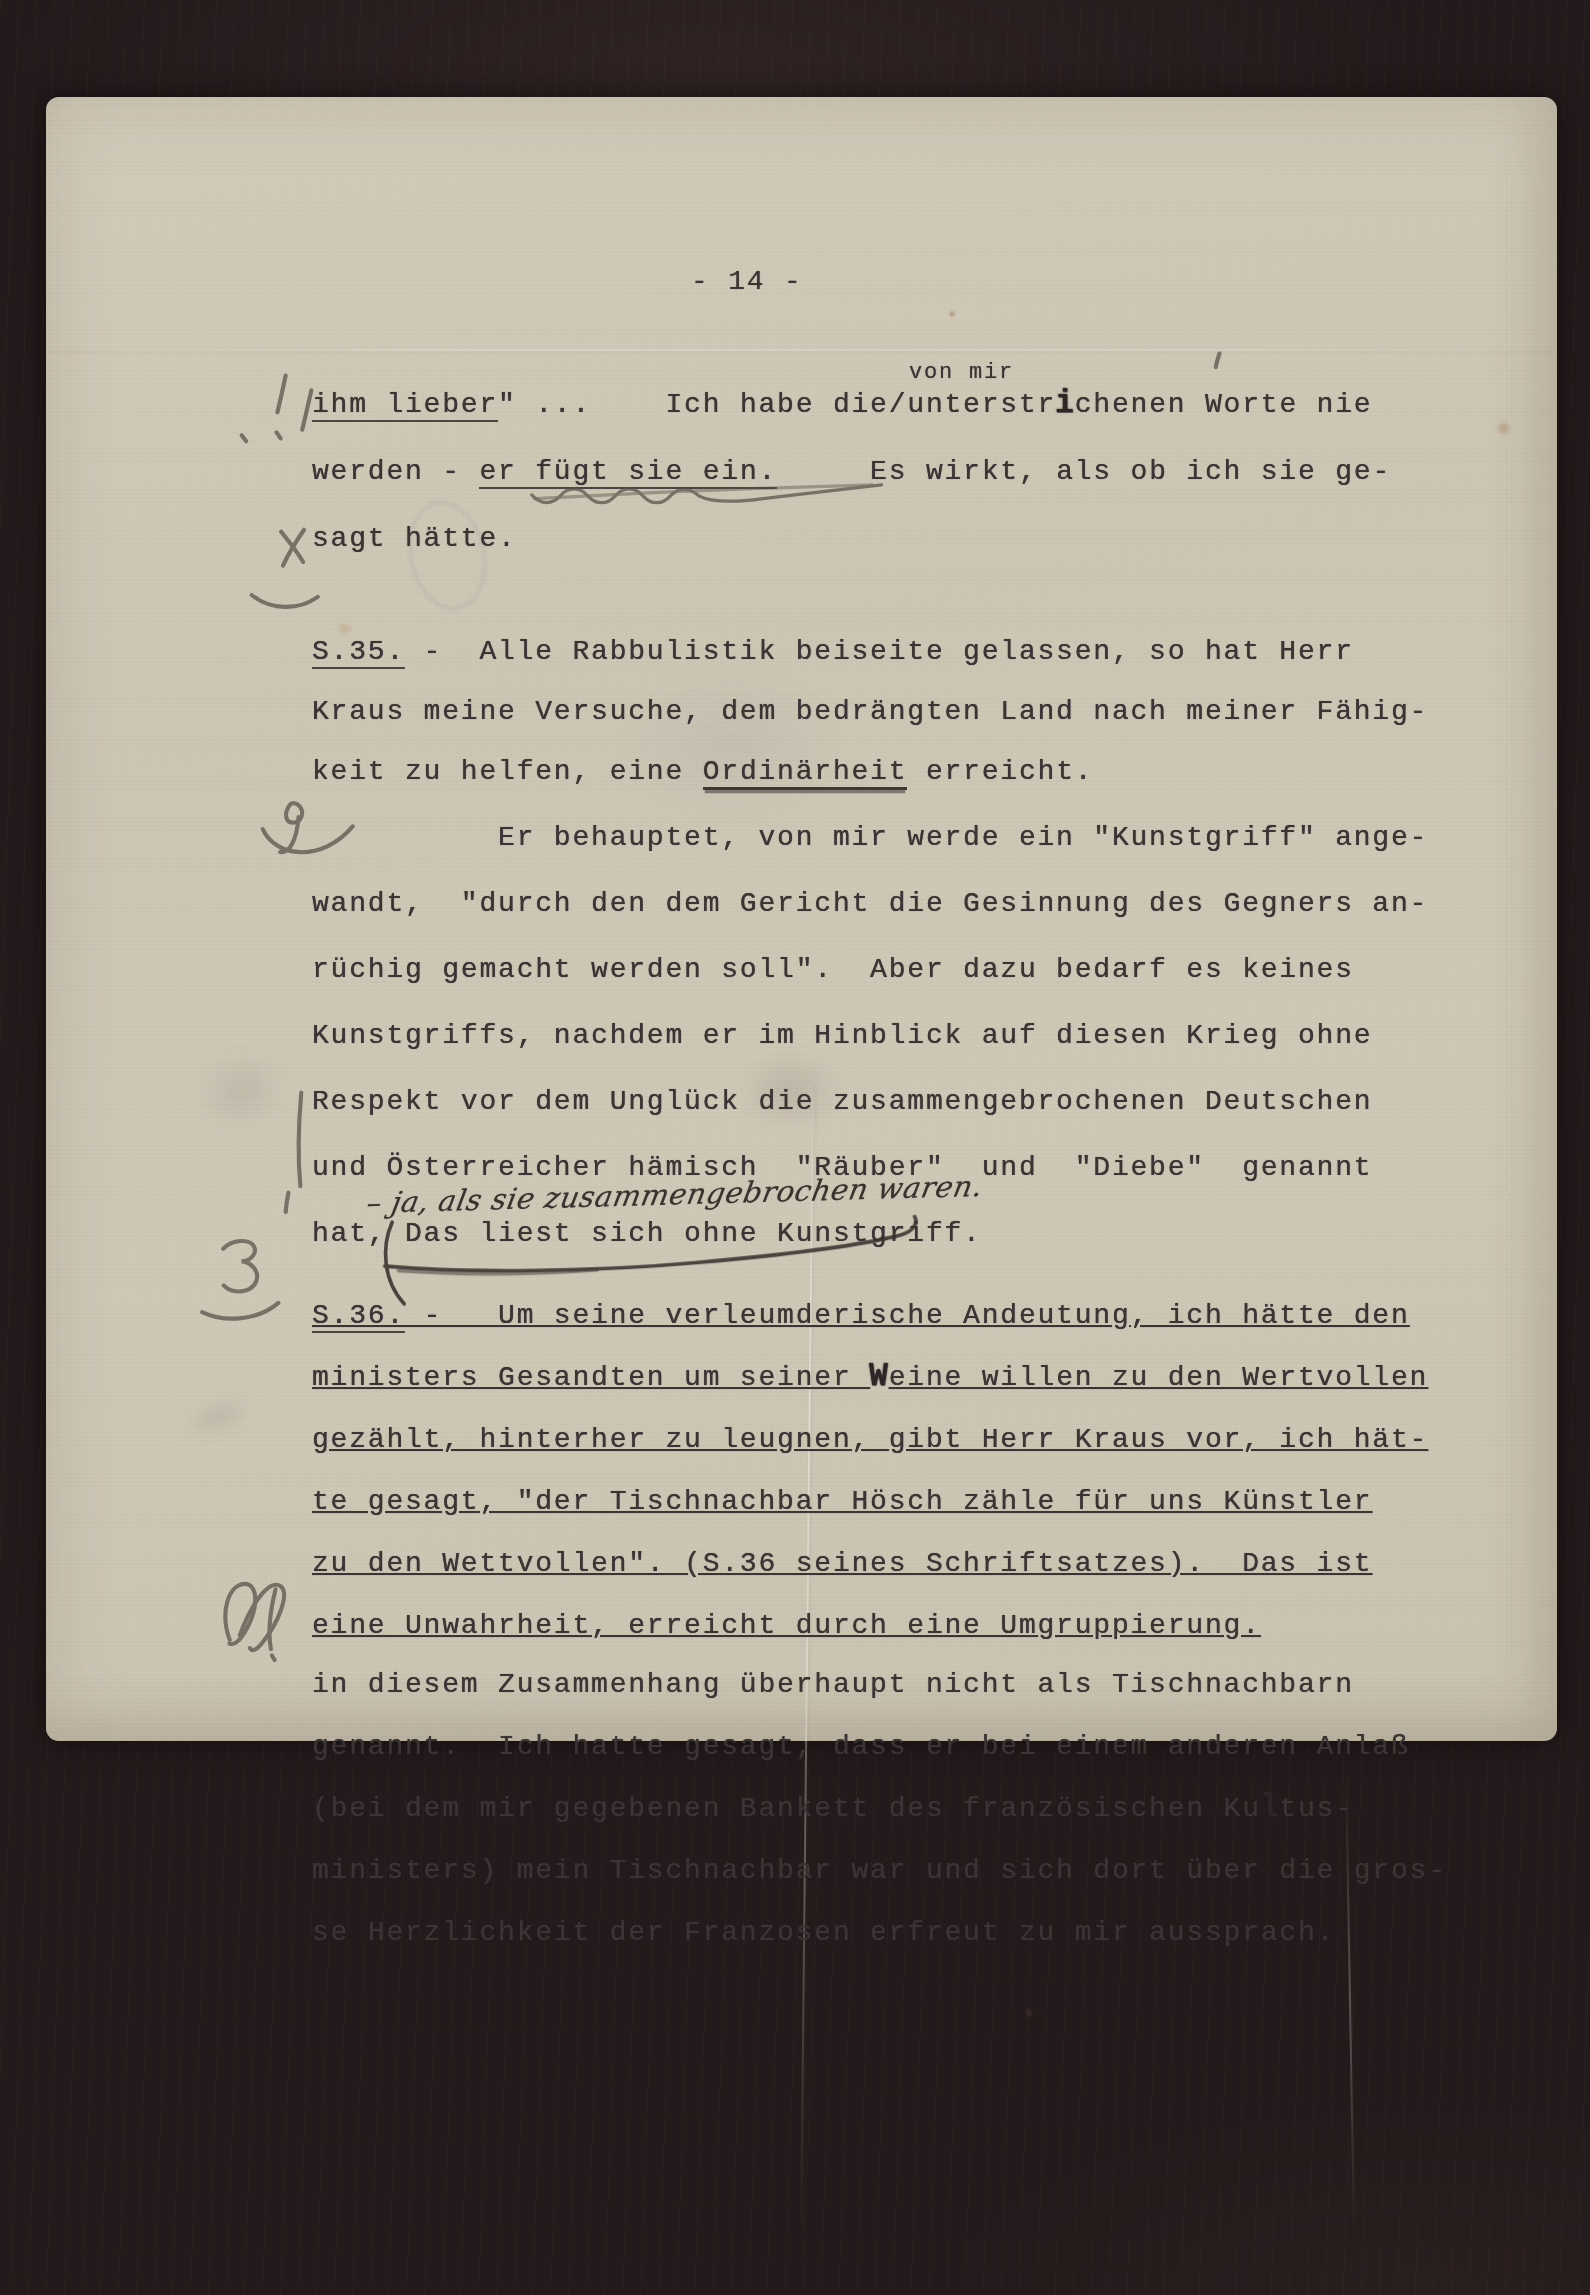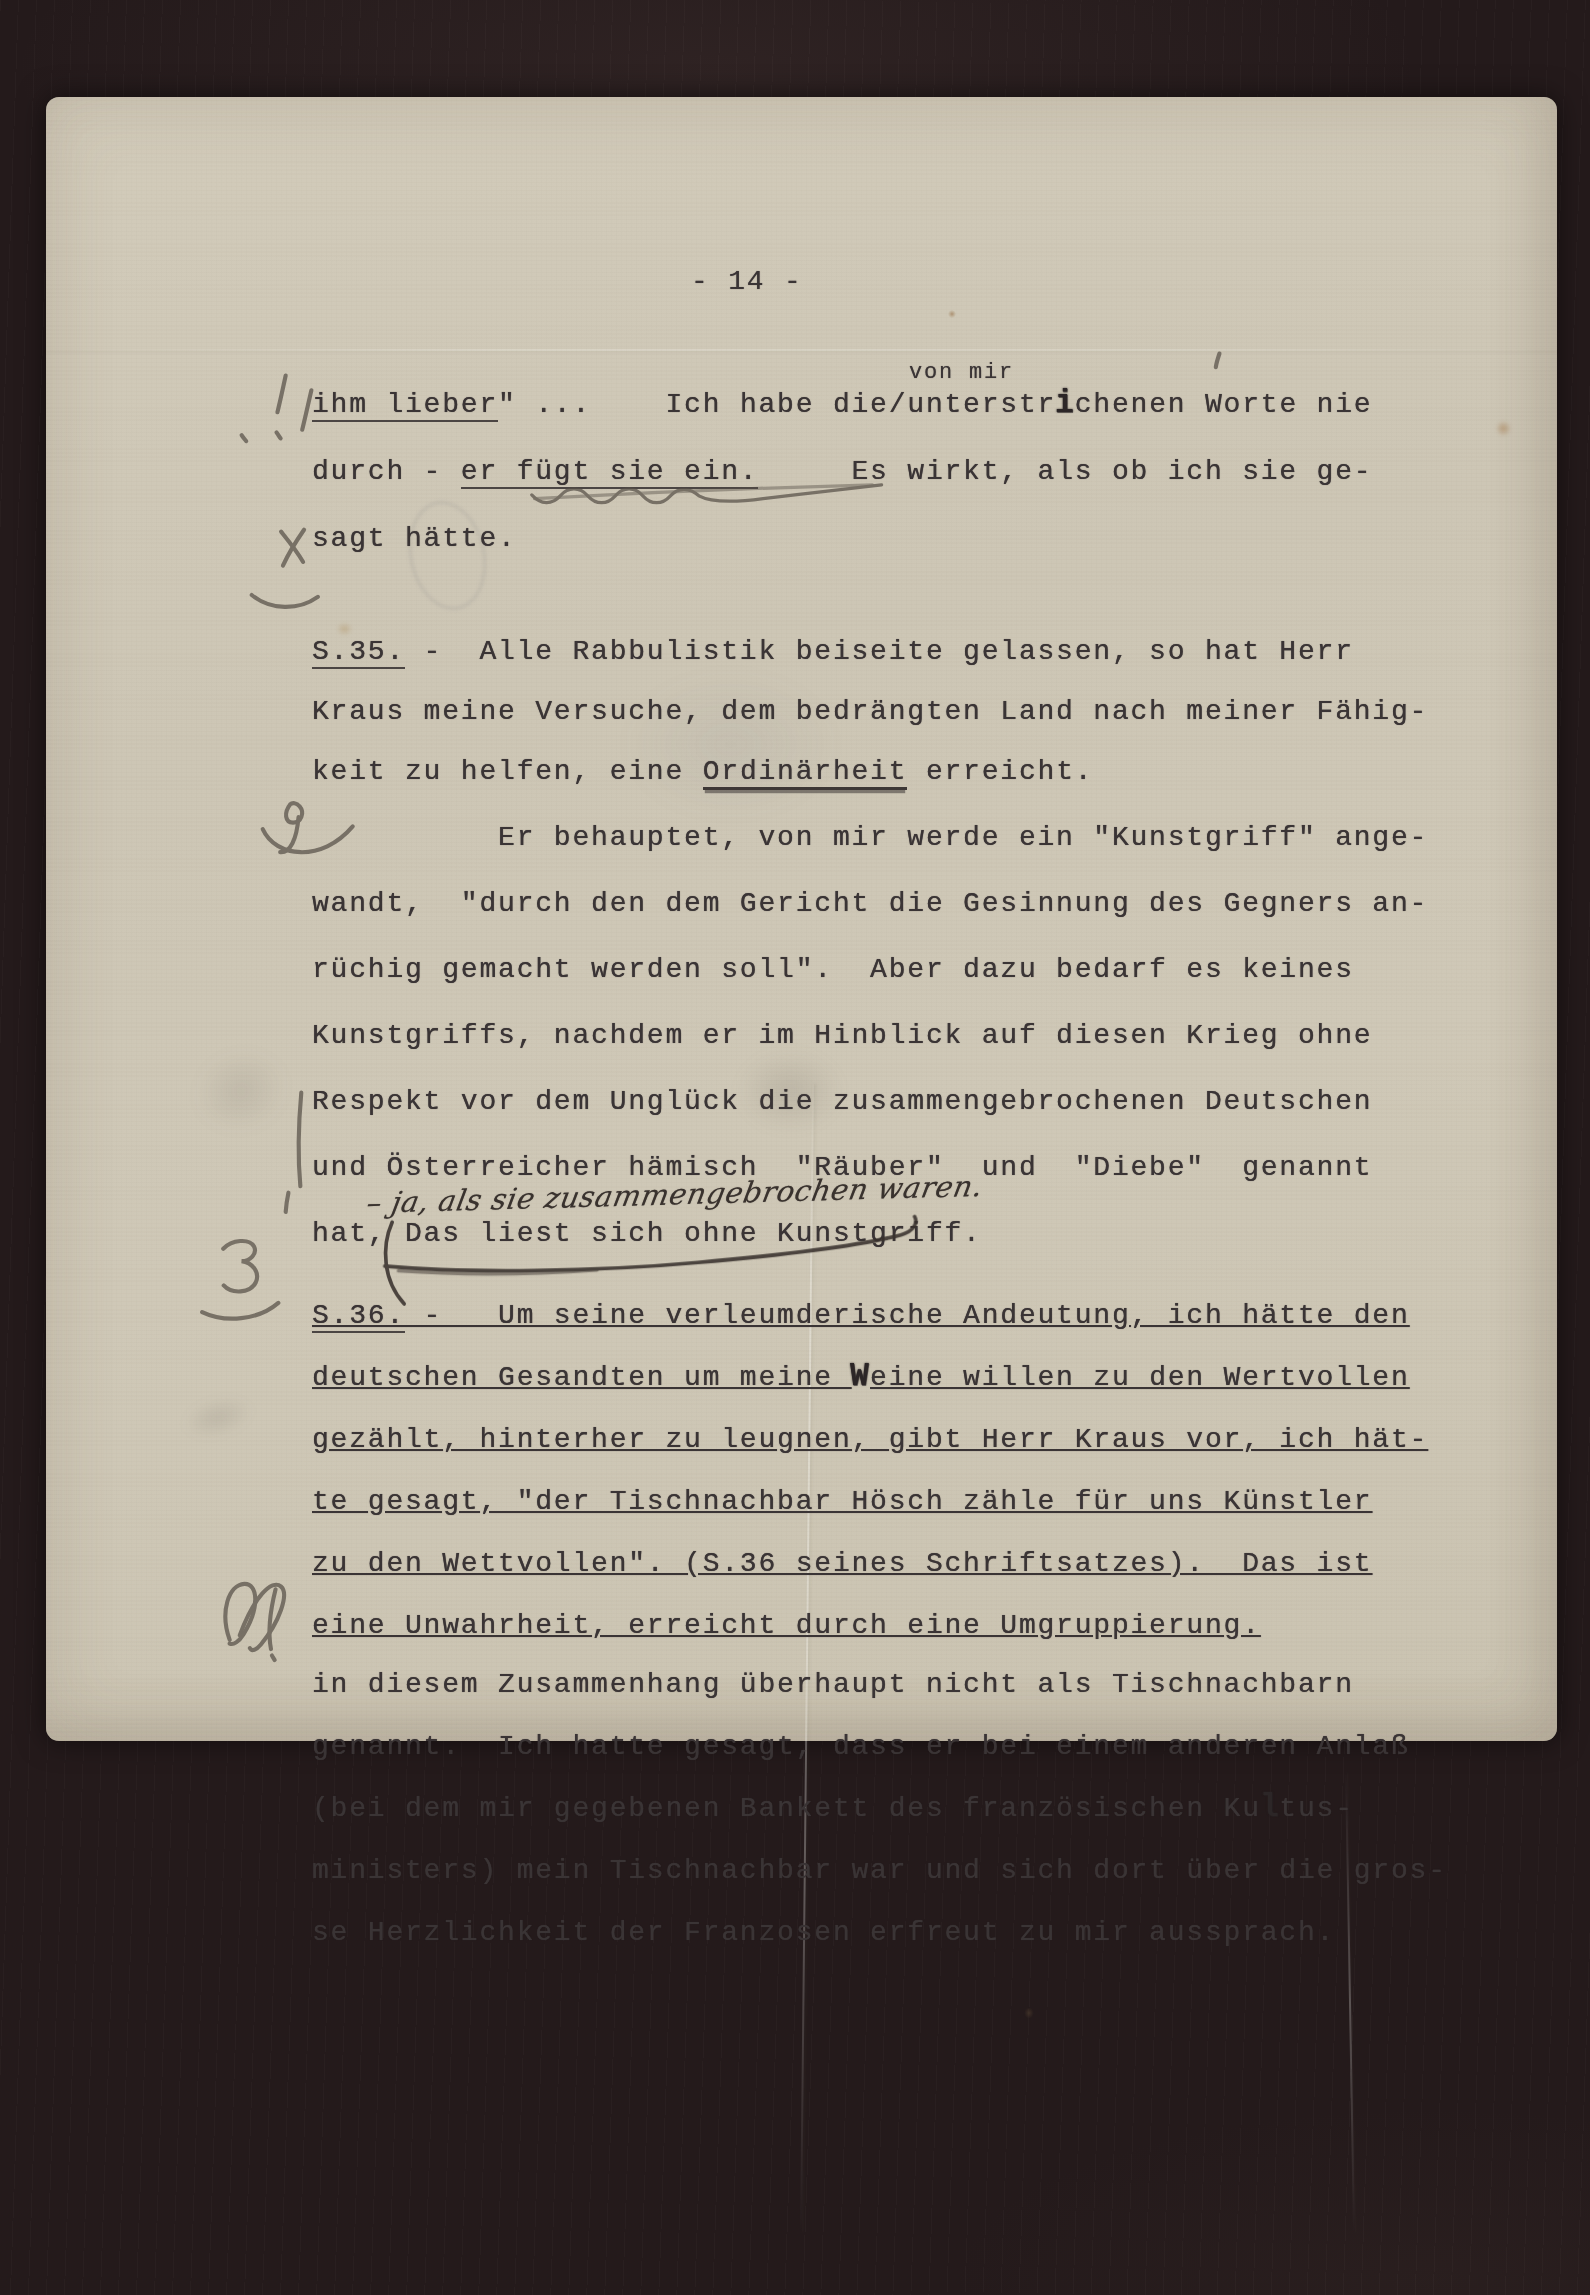--- a/index.html
+++ b/index.html
@@ -96,40 +96,40 @@
     <div class="ghost stain1"></div>
     <div class="ghost stain2"></div>
     <div class="ghost stain3"></div>
     <div class="ghost stain4"></div>
 
     <div class="pageno">- 14 -</div>
     <div class="voninsert">von mir</div>
     <div class="typescript">
         <div class="para p1">
           <div class="line"><span class="seg u">ihm lieber</span><span class="seg">" ...    </span><span class="seg">Ich habe die/unterstr</span><span class="seg o">i</span><span class="seg">chenen Worte nie</span></div>
-          <div class="line"><span class="seg">durch - </span><span class="seg u">er fügt sie ein.</span><span class="seg">     Es wirkt, als ob ich sie ge-</span></div>
+          <div class="line"><span class="seg">werden - </span><span class="seg u">er fügt sie ein.</span><span class="seg">     Es wirkt, als ob ich sie ge-</span></div>
           <div class="line"><span class="seg">sagt hätte.</span></div>
         </div>
         <div class="para p2">
           <div class="line"><span class="seg u">S.35.</span><span class="seg"> -  Alle Rabbulistik beiseite gelassen, so hat Herr</span></div>
           <div class="line"><span class="seg">Kraus meine Versuche, dem bedrängten Land nach meiner Fähig-</span></div>
           <div class="line"><span class="seg">keit zu helfen, eine </span><span class="seg uh">Ordinärheit</span><span class="seg"> erreicht.</span></div>
         </div>
         <div class="para p3">
           <div class="line"><span class="seg">          Er behauptet, von mir werde ein "Kunstgriff" ange-</span></div>
           <div class="line"><span class="seg">wandt,  "durch den dem Gericht die Gesinnung des Gegners an-</span></div>
           <div class="line"><span class="seg">rüchig gemacht werden soll".  Aber dazu bedarf es keines</span></div>
           <div class="line"><span class="seg">Kunstgriffs, nachdem er im Hinblick auf diesen Krieg ohne</span></div>
           <div class="line"><span class="seg">Respekt vor dem Unglück die zusammengebrochenen Deutschen</span></div>
           <div class="line"><span class="seg">und Österreicher hämisch  "Räuber"  und  "Diebe"  genannt</span></div>
           <div class="line"><span class="seg">hat, </span><span class="seg">Das liest sich ohne Kunstgriff.</span></div>
         </div>
         <div class="para p4">
           <div class="line"><span class="seg u">S.36.</span><span class="seg"> -   Um seine verleumderische Andeutung, ich hätte den</span></div>
-          <div class="line"><span class="seg">deutschen Gesandten um meine </span><span class="seg o">W</span><span class="seg">eine willen zu den Wertvollen</span></div>
+          <div class="line"><span class="seg">ministers Gesandten um seiner </span><span class="seg o">W</span><span class="seg">eine willen zu den Wertvollen</span></div>
           <div class="line"><span class="seg">gezählt, hinterher zu leugnen, gibt Herr Kraus vor, ich hät-</span></div>
           <div class="line"><span class="seg">te gesagt, "der Tischnachbar Hösch zähle für uns Künstler</span></div>
           <div class="line"><span class="seg">zu den Wettvollen". (S.36 seines Schriftsatzes).  Das ist</span></div>
           <div class="line"><span class="seg">eine Unwahrheit, erreicht durch eine Umgruppierung.</span></div>
         </div>
         <div class="para p5">
           <div class="line"><span class="seg">in diesem Zusammenhang überhaupt nicht als Tischnachbarn</span></div>
           <div class="line"><span class="seg">genannt.  Ich hatte gesagt, dass er bei einem anderen Anlaß</span></div>
           <div class="line"><span class="seg">(bei dem mir gegebenen Bankett des französischen Ku</span><span class="seg o">l</span><span class="seg">tus-</span></div>
           <div class="line"><span class="seg">ministers) mein Tischnachbar war und sich dort über die gros-</span></div>

